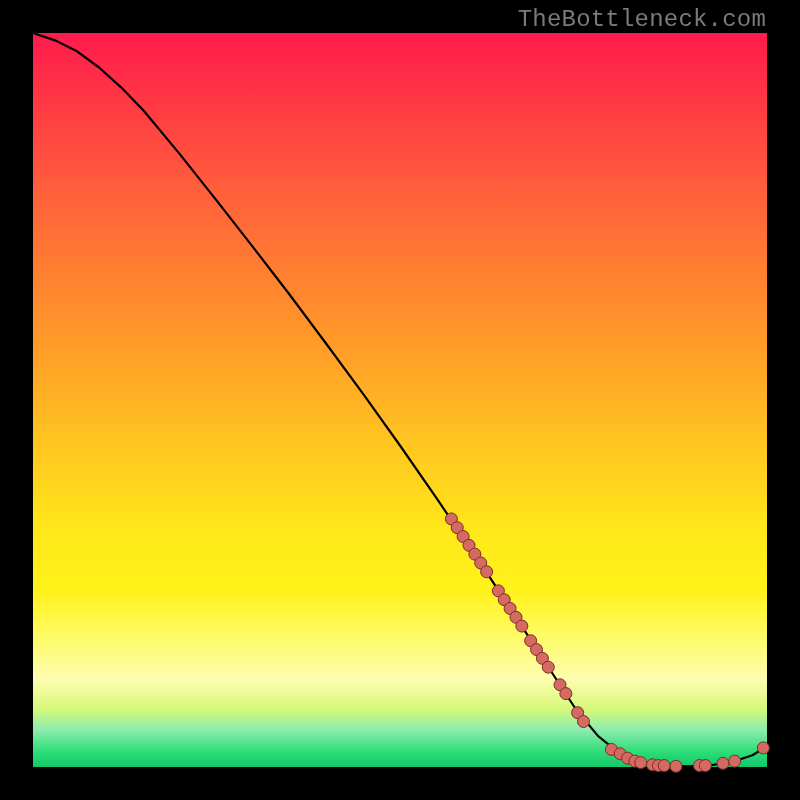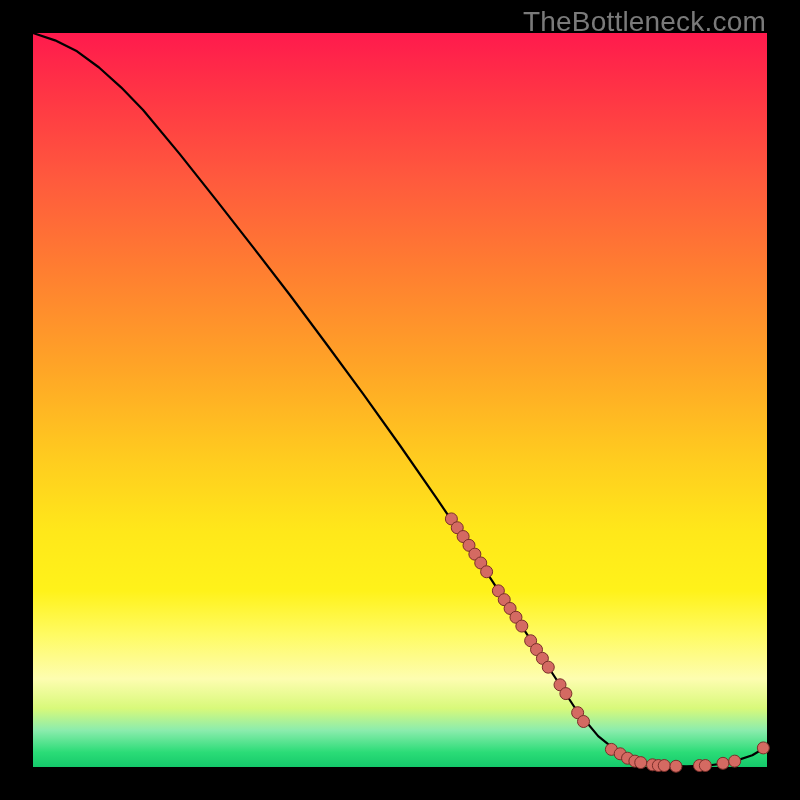--- a/index.html
+++ b/index.html
@@ -40,24 +40,25 @@
       #8becad 95%,
       #2bdc77 98%,
       #14c96a 100%
     );
   }
   .watermark {
     position: absolute;
     top: 6px;
     right: 34px;
     color: #7a7a7a;
-    font-size: 28px;
+    font-size: 24px;
     font-weight: 500;
     letter-spacing: 0.2px;
     user-select: none;
+    font-family: Liberation Mono, monospace;
   }
   svg.overlay {
     position: absolute;
     left: 33px;
     top: 33px;
     width: 734px;
     height: 734px;
     overflow: visible;
   }
 </style>

